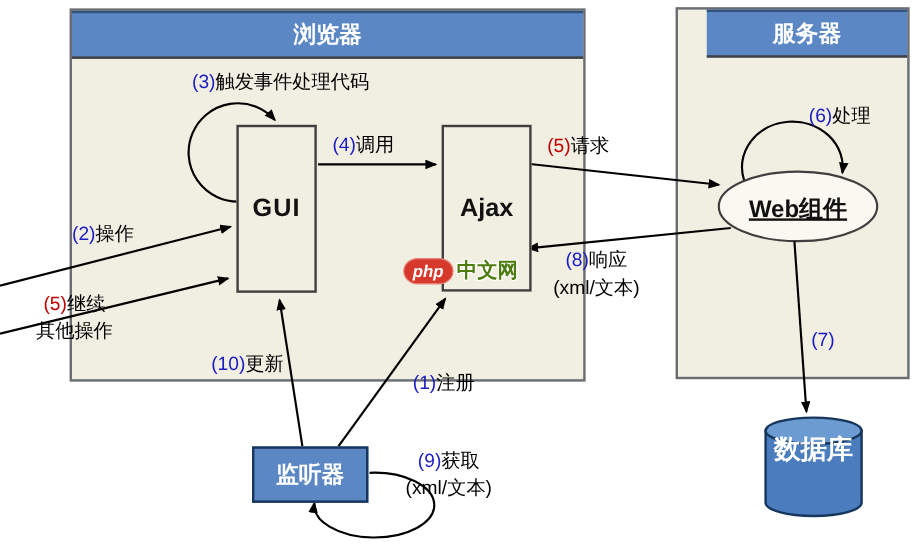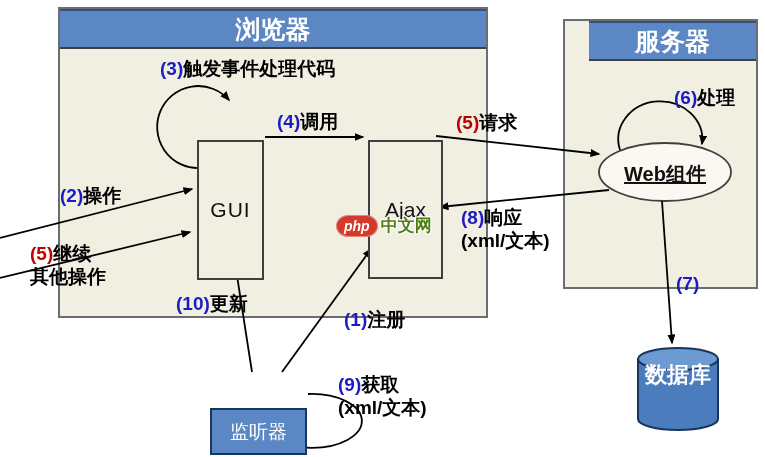--- a/index.html
+++ b/index.html
@@ -1,30 +1,30 @@
 <!DOCTYPE html>
 <html><head>
 <meta charset="utf-8">
 <style>
   html,body{margin:0;padding:0;background:#fff;}
   #stage{position:relative;width:765px;height:457px;background:#fff;overflow:hidden;
          font-family:"Liberation Sans","DejaVu Sans",sans-serif;}
   .panel{position:absolute;border:2px solid #6A6E73;background:#F1EEE2;box-sizing:border-box;}
   #browser-panel{left:58px;top:7px;width:430px;height:311px;}
-  #server-panel{left:563px;top:19px;width:195px;height:270px;padding-left:24px;}
+  #server-panel{left:563px;top:6px;width:195px;height:310px;padding-left:24px;}
   .panel-header{height:40px;background:#5B88C4;border-top:2px solid #34517E;border-bottom:2px solid #3F3F3F;
-      display:flex;align-items:center;justify-content:center;color:#fff;font-weight:bold;font-size:25px;box-sizing:border-box;}
+      display:flex;align-items:center;justify-content:center;color:#fff;font-weight:bold;font-size:19px;box-sizing:border-box;}
   .node{position:absolute;background:#F1EEE2;border:2px solid #3F3F3F;display:flex;align-items:center;
-      justify-content:center;font-weight:normal;color:#111;box-sizing:border-box;z-index:2;margin-top:36px;}
+      justify-content:center;font-weight:bold;color:#111;box-sizing:border-box;z-index:2;}
   #gui-box{left:197px;top:104px;width:67px;height:140px;font-size:21px;letter-spacing:1px;}
   #ajax-box{left:368px;top:104px;width:75px;height:139px;font-size:21px;}
   #listener-box{left:210px;top:372px;width:97px;height:47px;background:#5B88C4;border:2px solid #17365D;
       color:#fff;font-size:19px;}
   #arrow-layer{position:absolute;left:0;top:0;z-index:1;pointer-events:none;}
-  .lbl{position:absolute;font-weight:bold;font-size:19px;color:#000;white-space:nowrap;z-index:3;line-height:23px;}
+  .lbl{position:absolute;font-weight:normal;font-size:16px;color:#000;white-space:nowrap;z-index:3;line-height:23px;text-align:center;}
   .nb{color:#1C1CC4;}
   .nr{color:#C00000;}
   .blk{display:block;}
   .floatlabel{position:absolute;font-weight:bold;color:#111;text-align:center;z-index:2;}
   #web-component-label{left:599px;top:161px;width:132px;font-size:20px;text-decoration:underline;}
   #database-label{left:638px;top:360px;width:80px;font-size:22px;color:#fff;}
   #watermark{position:absolute;left:336px;top:214px;z-index:3;display:flex;align-items:center;gap:3px;}
   .php-badge{background:#D6392C;color:#fff;font-style:italic;font-weight:bold;font-size:14px;
       border-radius:12px/11px;padding:2px 7px;border:1px solid #E8857C;line-height:16px;}
   .php-site{font-size:17px;font-weight:bold;color:#4d7c0f;

